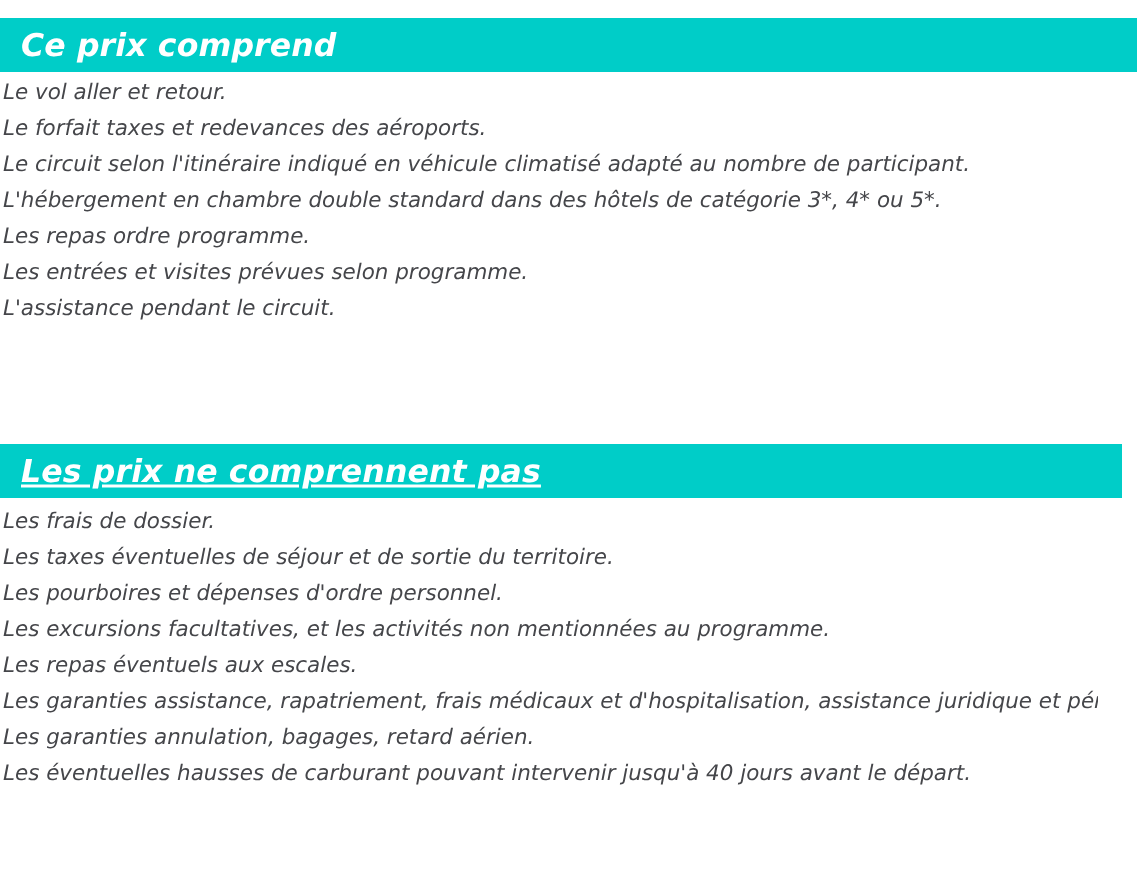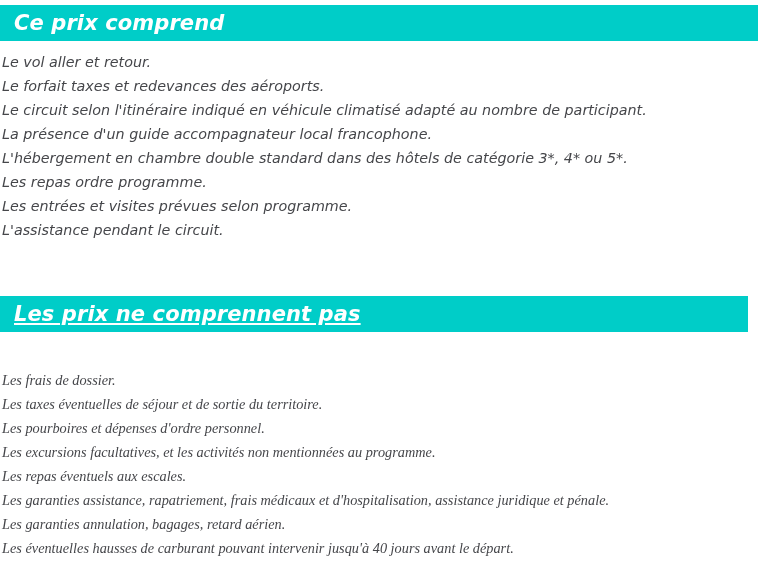--- a/index.html
+++ b/index.html
@@ -48,37 +48,36 @@
     color: #45464a;
     font-style: italic;
     font-size: 14.3px;
     line-height: 24px;
     padding-left: 2px;
     white-space: nowrap;
     overflow: hidden;
   }
 
   
-  .section-one-header  { position: absolute; top: 5px;   left: 0; }
+  .section-one-header  { position: absolute; top: 12px;   left: 0; }
   .section-one-body    { position: absolute; top: 50px;  left: 0; width: 758px; }
   .section-two-header  { position: absolute; top: 296px; left: 0; }
-  .section-two-body    { position: absolute; top: 368px; left: 0; width: 732px; font-family: Liberation Serif, serif; }
+  .section-two-body    { position: absolute; top: 336px; left: 0; width: 732px; }
 </style>
 </head>
 <body>
 
 <div class="page">
 
   <div class="section-header full section-one-header">Ce prix comprend</div>
 
   <ul class="item-list section-one-body">
     <li class="item">Le vol aller et retour.</li>
     <li class="item">Le forfait taxes et redevances des aéroports.</li>
     <li class="item">Le circuit selon l'itinéraire indiqué en véhicule climatisé adapté au nombre de participant.</li>
-    <li class="item">La présence d'un guide accompagnateur local francophone.</li>
     <li class="item">L'hébergement en chambre double standard dans des hôtels de catégorie 3*, 4* ou 5*.</li>
     <li class="item">Les repas ordre programme.</li>
     <li class="item">Les entrées et visites prévues selon programme.</li>
     <li class="item">L'assistance pendant le circuit.</li>
   </ul>
 
   <div class="section-header inset section-two-header">Les prix ne comprennent pas</div>
 
   <ul class="item-list section-two-body">
     <li class="item">Les frais de dossier.</li>

